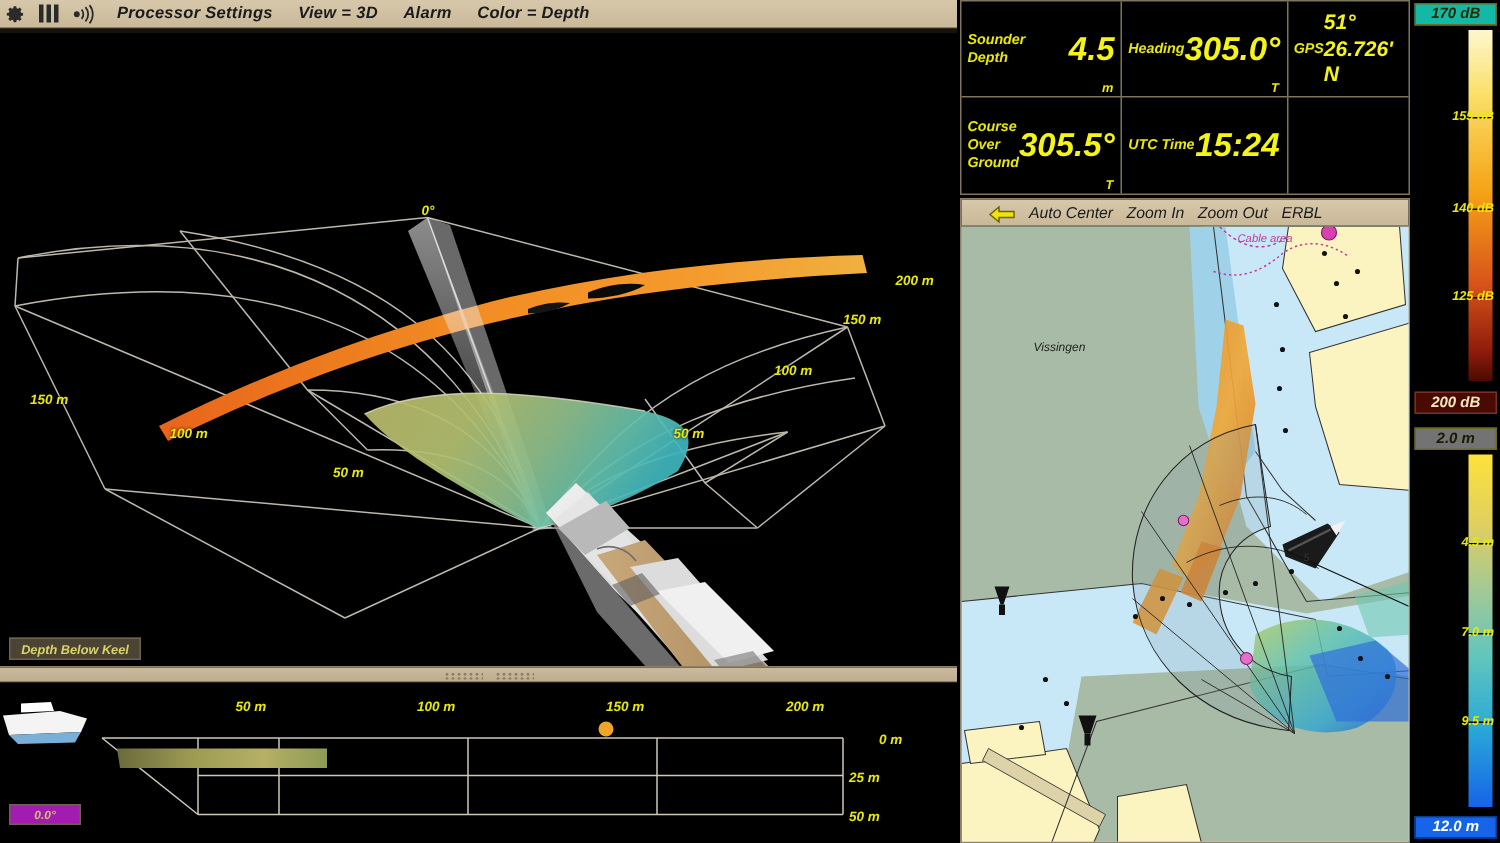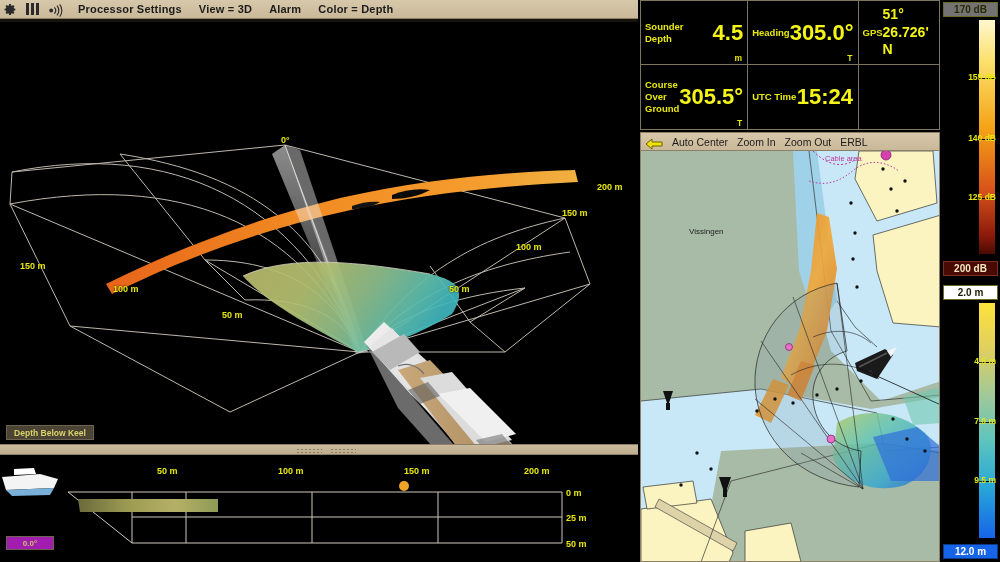--- a/index.html
+++ b/index.html
@@ -1,21 +1,21 @@
 <!DOCTYPE html>
 <html><head>
 <meta charset="utf-8">
 <style>
   * { box-sizing: border-box; margin: 0; padding: 0; }
   html, body {
     width: 1000px; height: 562px;
     background: #000; overflow: hidden;
     font-family: "Liberation Sans", sans-serif;
   }
-  #app { position: relative; width: 852px; height: 562px; background:#000; }
+  #app { position: relative; width: 852px; height: 562px; background:#000;font-style:italic; }
 
   
   .menubar {
     position:absolute; left:0; top:0; width:638px; height:19px;
     background: linear-gradient(#d8c8ab, #c9b999);
     border-bottom:1px solid #8d8068;
     display:flex; align-items:center; gap:9px; padding-left:4px;
   }
   .menubar .mi {
     font-size:11px; font-weight:bold; color:#1b1b1b; white-space:nowrap;
@@ -99,21 +99,21 @@
   .cell .unit {
     position:absolute; right:5px; bottom:1px;
     color:#e8e80c; font-size:8.5px; font-weight:bold;
   }
 
   
   .maptool {
     position:absolute; left:640px; top:132px; width:300px; height:19px;
     background:linear-gradient(#d8c8ab,#c9b999);
     border:1px solid #8d8068;
-    display:flex; align-items:center; gap:9px; padding-left:4px;
+    display:flex; align-items:center; gap:9px; padding-left:18px;
   }
   .maptool .mi { font-size:10.5px; color:#1b1b1b; white-space:nowrap; }
   .backarrow { width:18px; height:12px; flex:0 0 auto; }
 
   
   .mapwrap {
     position:absolute; left:640px; top:151px; width:300px; height:411px;
     background:#a8bba6; overflow:hidden; border:1px solid #8d8068; border-top:none;
   }
   .mapwrap svg { position:absolute; left:0; top:0; }
@@ -303,21 +303,21 @@
         <path d="M2 22 L 40 19 L 58 24 L 54 33 L 6 35 Z" fill="#f4f4f4"></path>
         <path d="M6 35 L 54 33 L 50 40 L 12 41 Z" fill="#7ab0d8"></path>
         <path d="M14 14 L 34 13 L 36 19 L 14 20 Z" fill="#ffffff"></path>
       </g>
       <circle cx="404" cy="31" r="5" fill="#f0a42a"></circle>
     </svg>
     <span class="lblp" style="left:157px; top:11px;">50 m</span>
     <span class="lblp" style="left:278px; top:11px;">100 m</span>
     <span class="lblp" style="left:404px; top:11px;">150 m</span>
     <span class="lblp" style="left:524px; top:11px;">200 m</span>
-    <span class="lblp" style="left:566px; top:33px;">0 m</span>
+    <span class="lblp" style="left:586px; top:33px;">0 m</span>
     <span class="lblp" style="left:566px; top:58px;">25 m</span>
     <span class="lblp" style="left:566px; top:84px;">50 m</span>
   </div>
 
   <div class="badge-ang">0.0°</div>
 
   <div class="datapanel">
     <div class="cell">
       <span class="ttl">Sounder Depth</span>
       <span class="val big">4.5</span>
@@ -467,32 +467,32 @@
         <path d="M246 186 L 256 182 L 250 192 Z" fill="#f2f2f2" transform="translate(0,14)"></path>
         <path d="M216 216 L 300 254" stroke="#111" stroke-width=".8" fill="none"></path>
       </g>
     </svg>
     <span class="maplbl" style="left:48px; top:76px;">Vissingen</span>
     <span class="maplbl cable" style="left:184px; top:3px;">Cable area</span>
     <span class="maplbl snd" style="left:228px; top:218px;">5</span>
   </div>
 
   <div class="scales">
-    <div class="sclabel" style="top:2px; background:#737373; color:#2a2a00; border:1px solid #6a6a20;">170 dB</div>
+    <div class="sclabel" style="top:2px; background:#14b8a6; color:#2a2a00; border:1px solid #6a6a20;">170 dB</div>
     <div class="scbar" style="top:20px; height:234px;
          background:linear-gradient(#fdf7cf 0%, #fbe06a 18%, #f5a317 46%, #d9541a 72%, #8d1b0b 92%, #4a0a04 100%);"></div>
     <div class="scline" style="top:78px;"></div>
     <div class="scline" style="top:139px;"></div>
     <div class="scline" style="top:198px;"></div>
     <span class="sctick" style="top:72px;">155 dB</span>
     <span class="sctick" style="top:133px;">140 dB</span>
     <span class="sctick" style="top:192px;">125 dB</span>
     <div class="sclabel" style="top:261px; background:#4a0a04; color:#f2e8c0; border:1px solid #7a3020;">200 dB</div>
 
-    <div class="sclabel" style="top:285px; background:#ffffff; color:#1a1a00; border:1px solid #6a6a20;">2.0 m</div>
+    <div class="sclabel" style="top:285px; background:#737373; color:#1a1a00; border:1px solid #6a6a20;">2.0 m</div>
     <div class="scbar" style="top:303px; height:235px;
          background:linear-gradient(#fde23a 0%, #dfcf60 20%, #9ec89a 40%, #5fc5bd 58%, #29a8d8 78%, #1664e8 100%);"></div>
     <div class="scline" style="top:362px;"></div>
     <div class="scline" style="top:422px;"></div>
     <div class="scline" style="top:481px;"></div>
     <span class="sctick" style="top:356px;">4.5 m</span>
     <span class="sctick" style="top:416px;">7.0 m</span>
     <span class="sctick" style="top:475px;">9.5 m</span>
     <div class="sclabel" style="top:544px; background:#1664e8; color:#ffffff; border:1px solid #0c3a8a;">12.0 m</div>
   </div>

